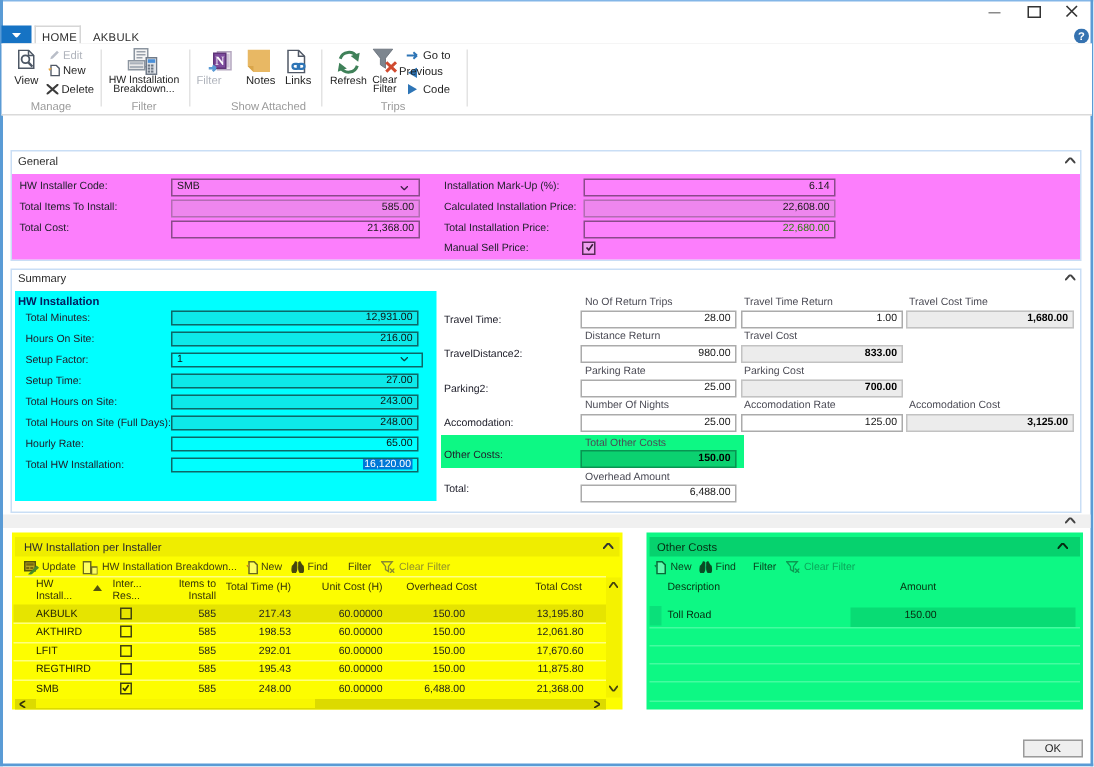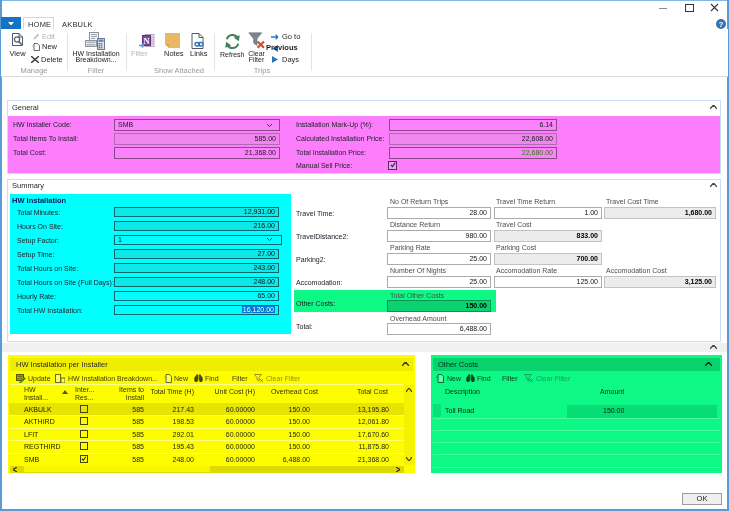--- a/index.html
+++ b/index.html
@@ -142,25 +142,25 @@
     <path d="M9.5 9.5 L16 15.8 M16 9.5 L9.5 15.8" stroke="#d04a2f" stroke-width="2"></path>
   </svg>
   <div class="abs" style="left:246px;top:50.5px;width:21px;text-align:center;font-size:7px;line-height:6.5px;color:#1e1e1e;white-space:nowrap;">Clear<br>Filter</div>
   <svg class="abs" style="left:271px;top:34px;" width="9" height="6" viewBox="0 0 9 6">
       <path d="M0 3 H7 M7 3 L4.6 0.8 M7 3 L4.6 5.2" stroke="#2e75b6" stroke-width="1.3" fill="none"></path>
     </svg>
   <div class="abs t75" style="left:282px;top:33px;">Go to</div>
   <svg class="abs" style="left:272px;top:45px;" width="6" height="7" viewBox="0 0 6 7">
       <path d="M6 0 V7 L0 3.5 Z" fill="#2e75b6"></path>
     </svg>
-  <div class="abs t75" style="left:266px;top:44px;font-weight:bold;">Previous</div>
+  <div class="abs t75" style="left:266px;top:44px;">Previous</div>
   <svg class="abs" style="left:272px;top:56px;" width="6" height="7" viewBox="0 0 6 7">
       <path d="M0 0 V7 L6 3.5 Z" fill="#2e75b6"></path>
     </svg>
-  <div class="abs t75" style="left:282px;top:55.5px;">Days</div>
+  <div class="abs t75" style="left:282px;top:55.5px;">Code</div>
   <div class="glbl" style="left:237px;width:50px;">Trips</div>
   <div class="sep" style="left:311px;"></div>
 
 
   <div class="abs" style="left:7px;top:100px;width:714px;height:74px;border:1px solid #c9def5;box-sizing:border-box;background:#fff;"></div>
   <div class="abs t75" style="left:12px;top:104px;color:#2b2b2b;">General</div>
   <svg class="abs caret" style="left:710px;top:105px;" viewBox="0 0 7 4">
       <path d="M0 4 L3.5 0 L7 4" fill="none" stroke="#444" stroke-width="1.3"></path>
     </svg>
   <div class="abs" style="left:8px;top:116px;width:712px;height:57px;background:#fc7efc;"></div>

